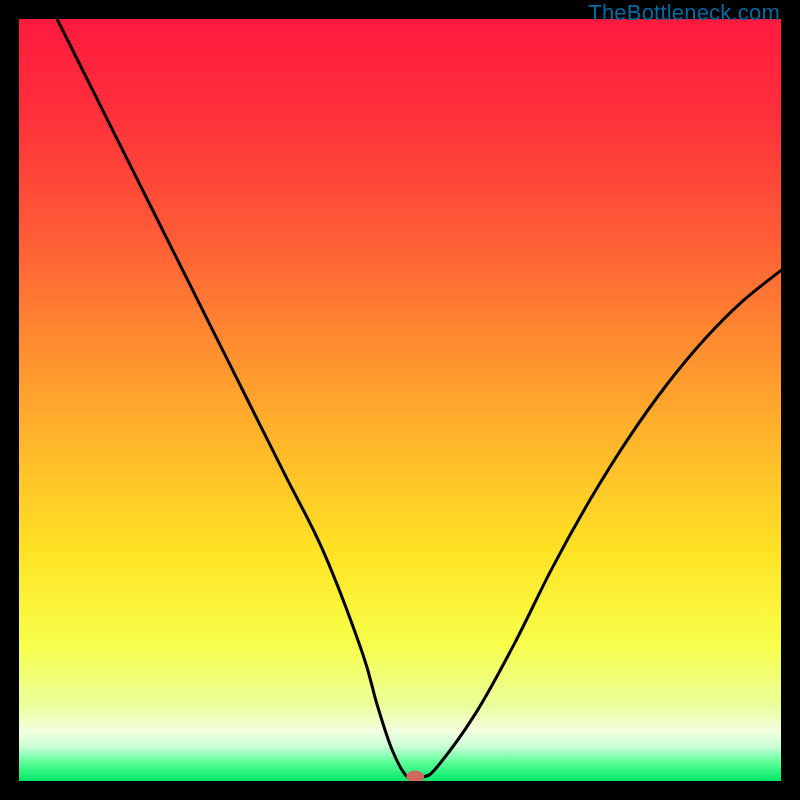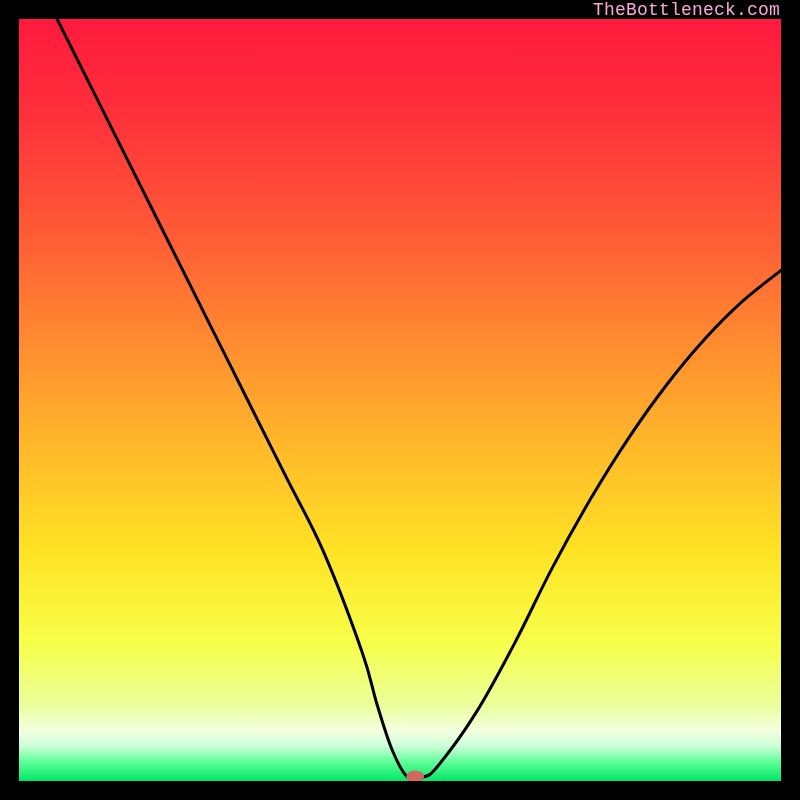--- a/index.html
+++ b/index.html
@@ -23,26 +23,25 @@
     position: absolute;
     left: 0;
     top: 0;
     width: 762px;
     height: 762px;
   }
   .watermark {
     position: absolute;
     top: 0px;
     right: 20px;
-    color: #f9a8d4;
-    font-size: 18px;
+    color: #0369a1;
+    font-size: 22px;
     font-weight: 500;
     letter-spacing: 0.2px;
     user-select: none;
-    font-family: Liberation Mono, monospace;
   }
   svg { display: block; }
 </style>
 </head>
 <body>
 
 <div class="frame">
   <svg class="plot-area" viewBox="0 0 762 762">
     <defs>
       <linearGradient id="bg-grad" x1="0" y1="0" x2="0" y2="1">

